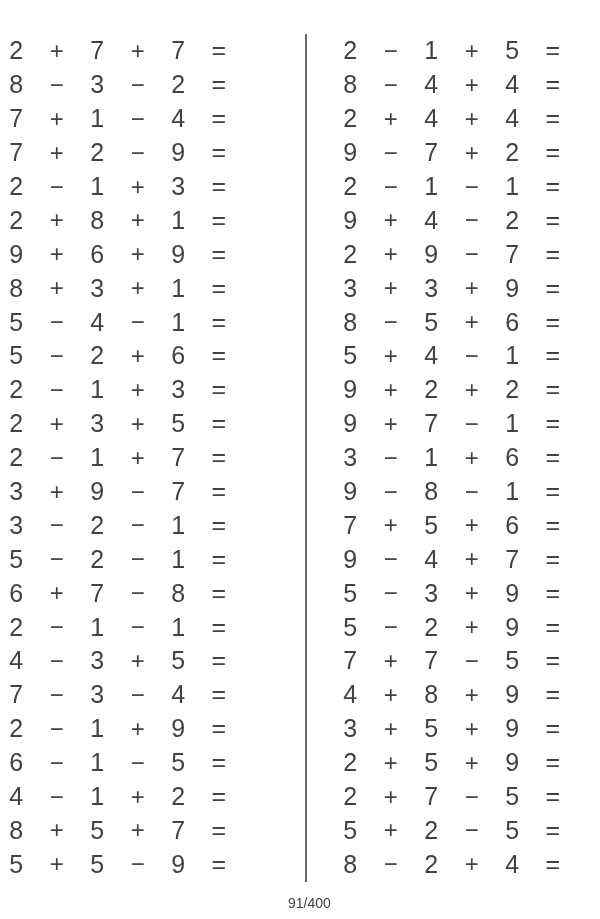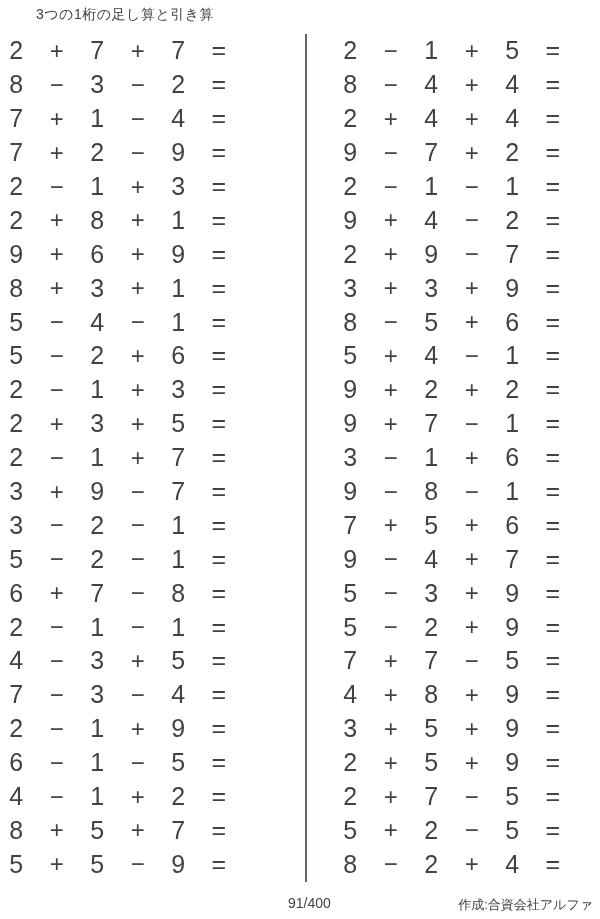--- a/index.html
+++ b/index.html
@@ -67,21 +67,20 @@
     right:7px;top:896px;
     font-size:13px;
     color:var(--text);
     white-space:nowrap;
   }
 </style>
 </head>
 <body>
 
 <div class="page">
-  <div class="title">3つの1桁の足し算と引き算</div>
   <div class="divider"></div>
   <div class="col col-left" id="col-left">
       <div class="eq-row">
     <span class="cell">2</span>
     <span class="cell op">+</span>
     <span class="cell">7</span>
     <span class="cell op">+</span>
     <span class="cell">7</span>
     <span class="cell eq">=</span>
   </div>
@@ -474,14 +473,13 @@
       <div class="eq-row">
     <span class="cell">8</span>
     <span class="cell op">−</span>
     <span class="cell">2</span>
     <span class="cell op">+</span>
     <span class="cell">4</span>
     <span class="cell eq">=</span>
   </div>
     </div>
   <div class="footer-page">91/400</div>
-  <div class="footer-credit">作成:合資会社アルファ</div>
 </div>
 
 </body></html>

